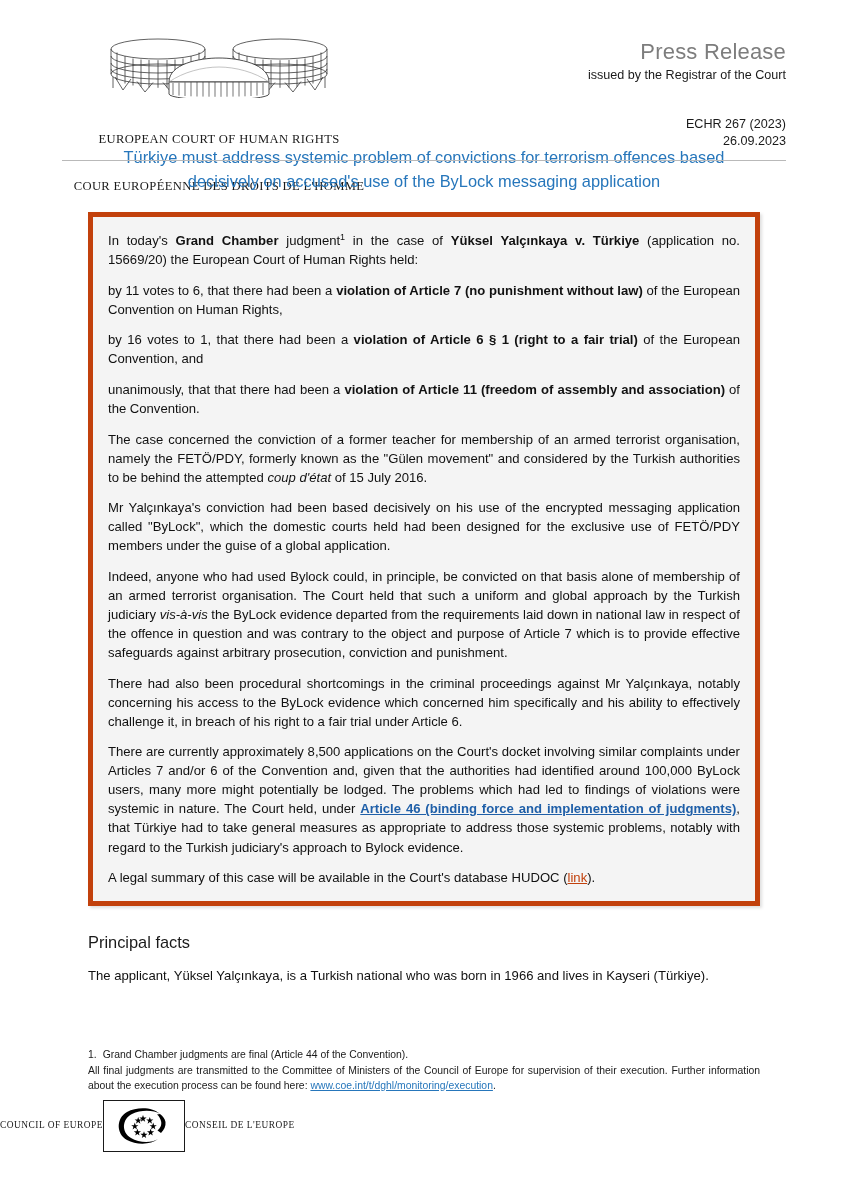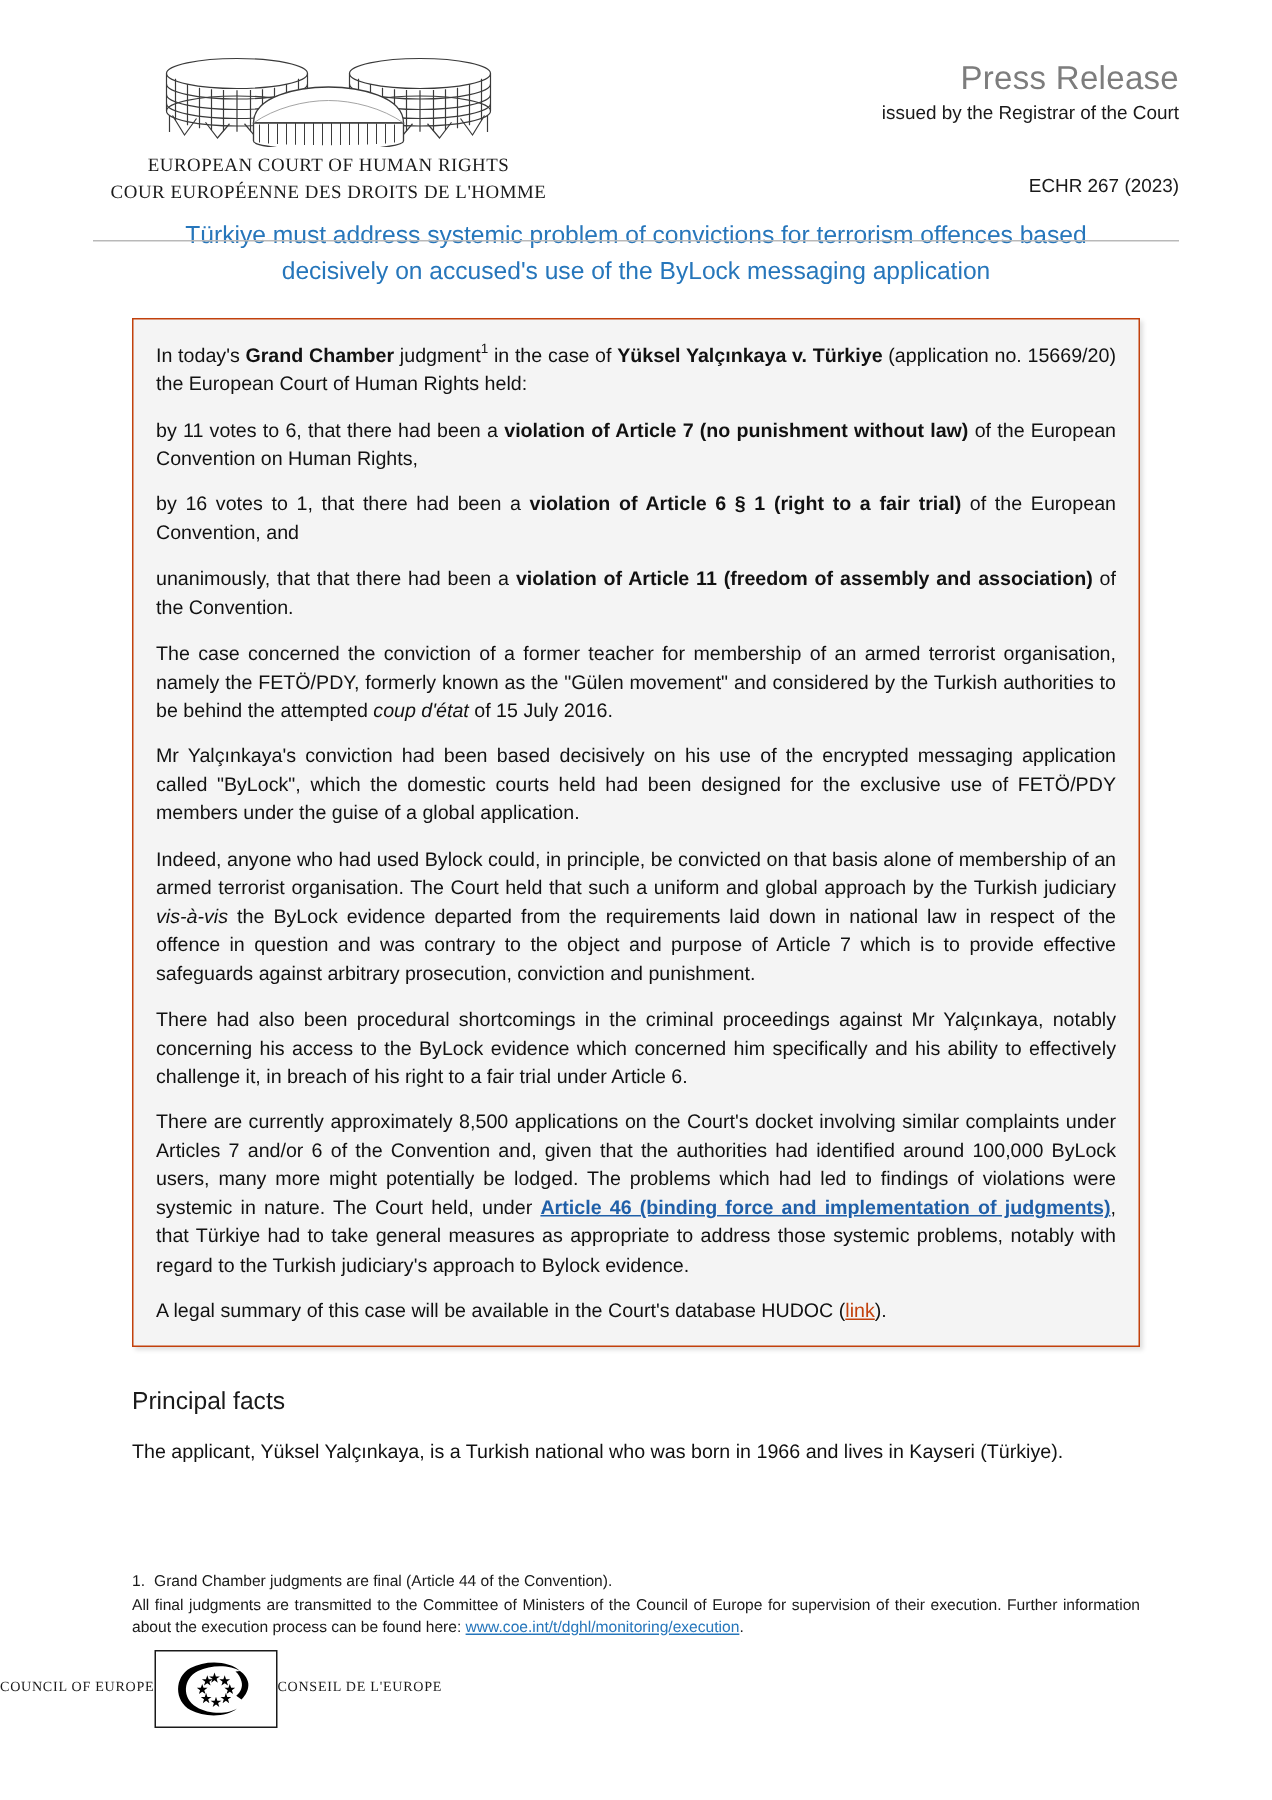--- a/index.html
+++ b/index.html
@@ -29,20 +29,21 @@
     padding-top: 36px;
     height: 124px;
   }
 
   .logo-block {
     display: flex;
     flex-direction: column;
     align-items: center;
     width: 300px;
     padding-left: 14px;
+    gap: 29px;
   }
   .logo-art { width: 232px; height: 62px; display: block; }
   .logo-line1 {
     font-family: "Liberation Serif", serif;
     font-size: 12.6px;
     letter-spacing: 0.35px;
     color: #1a1a1a;
     margin-top: 5px;
     white-space: nowrap;
   }
@@ -103,21 +104,21 @@
     padding-left: 28px;
     padding-right: 28px;
   }
 
   
   .summary-box {
     margin-top: 19px;
     margin-left: 26px;
     margin-right: 26px;
     background: #f4f4f4;
-    border: 1px solid #c2410c;
+    border: 5px solid #c2410c;
     box-shadow: 2px 2px 3px rgba(0,0,0,0.13);
     padding: 14px 15px 12px 15px;
   }
   .summary-box p {
     margin: 0 0 11.5px 0;
     font-size: 13.1px;
     line-height: 1.455;
     text-align: justify;
     text-justify: inter-word;
     color: #111111;
@@ -257,20 +258,21 @@
         </g>
       </svg>
       <div class="logo-line1">EUROPEAN COURT OF HUMAN RIGHTS</div>
       <div class="logo-line2">COUR EUROPÉENNE DES DROITS DE L'HOMME</div>
     </div>
 
     <div class="header-right">
       <div class="press-release">Press Release</div>
       <div class="issued-by">issued by the Registrar of the Court</div>
       <div class="echr-no">ECHR 267 (2023)</div>
+      <div class="echr-date">26.09.2023</div>
     </div>
   </div>
 
   <div class="header-rule"></div>
 
   <h1 class="doc-title">Türkiye must address systemic problem of convictions for terrorism offences based decisively on accused's use of the ByLock messaging application</h1>
 
   <div class="summary-box">
 
     <p><span>In today's </span><b>Grand Chamber</b><span> judgment</span><sup class="fn">1</sup><span> in the case of </span><b>Yüksel Yalçınkaya v. Türkiye</b><span> (application no. 15669/20) the European Court of Human Rights held:</span></p>

